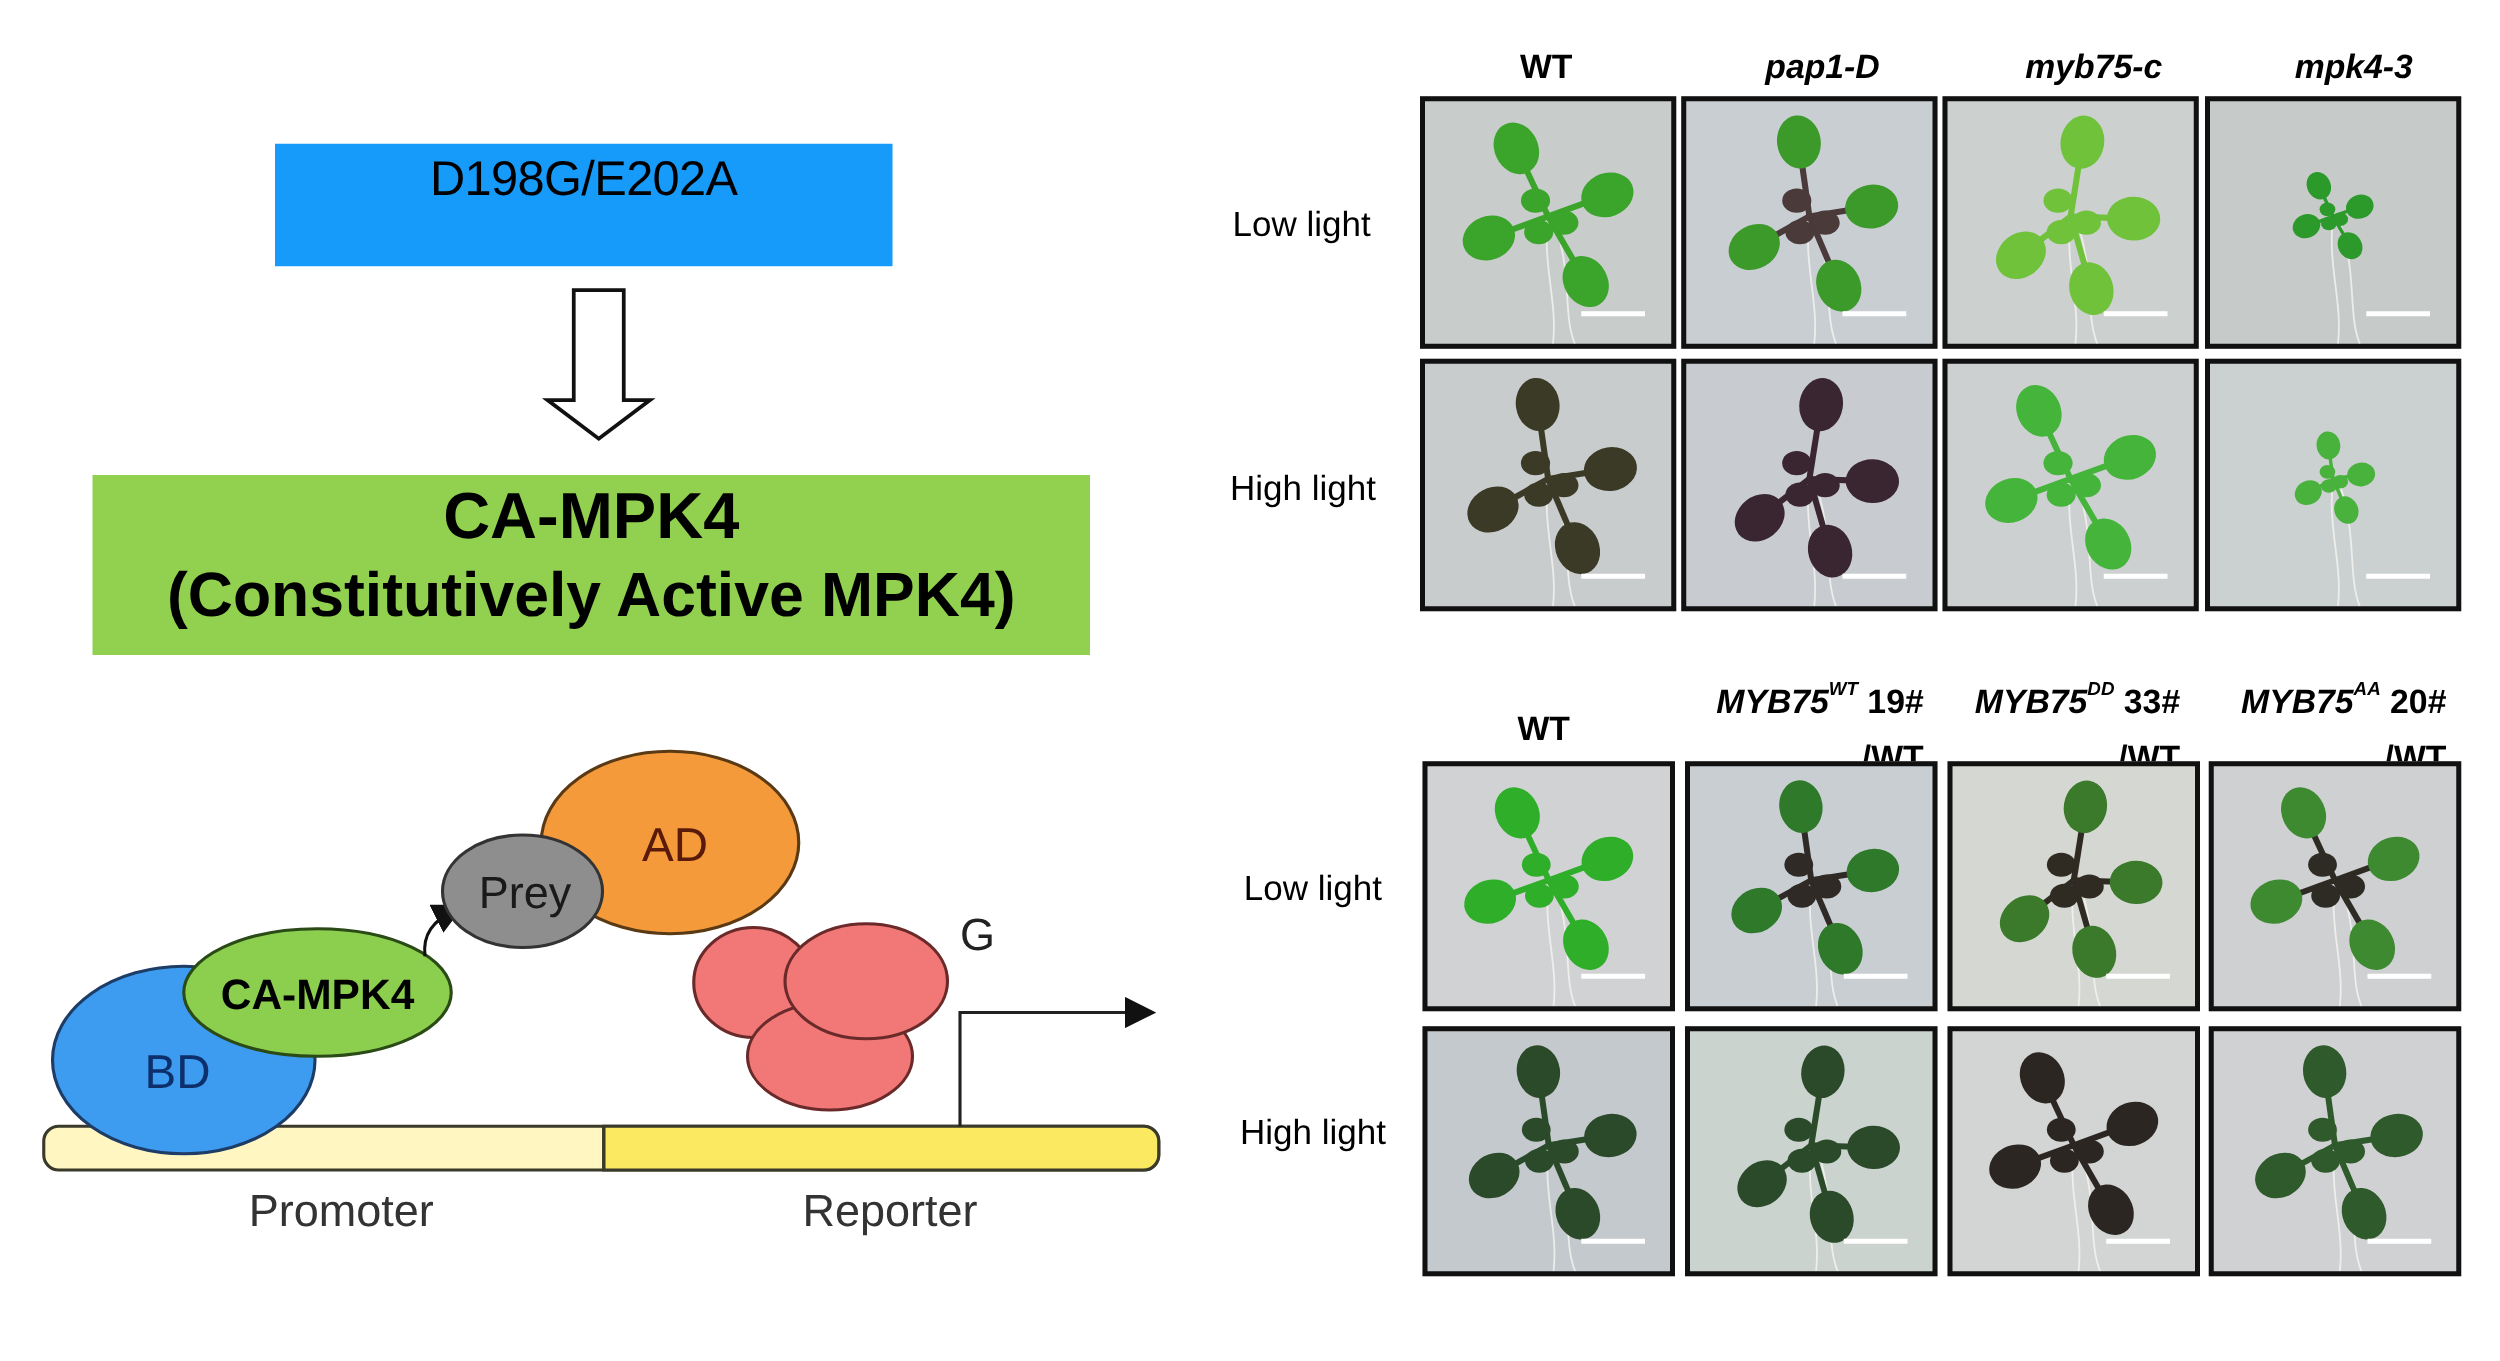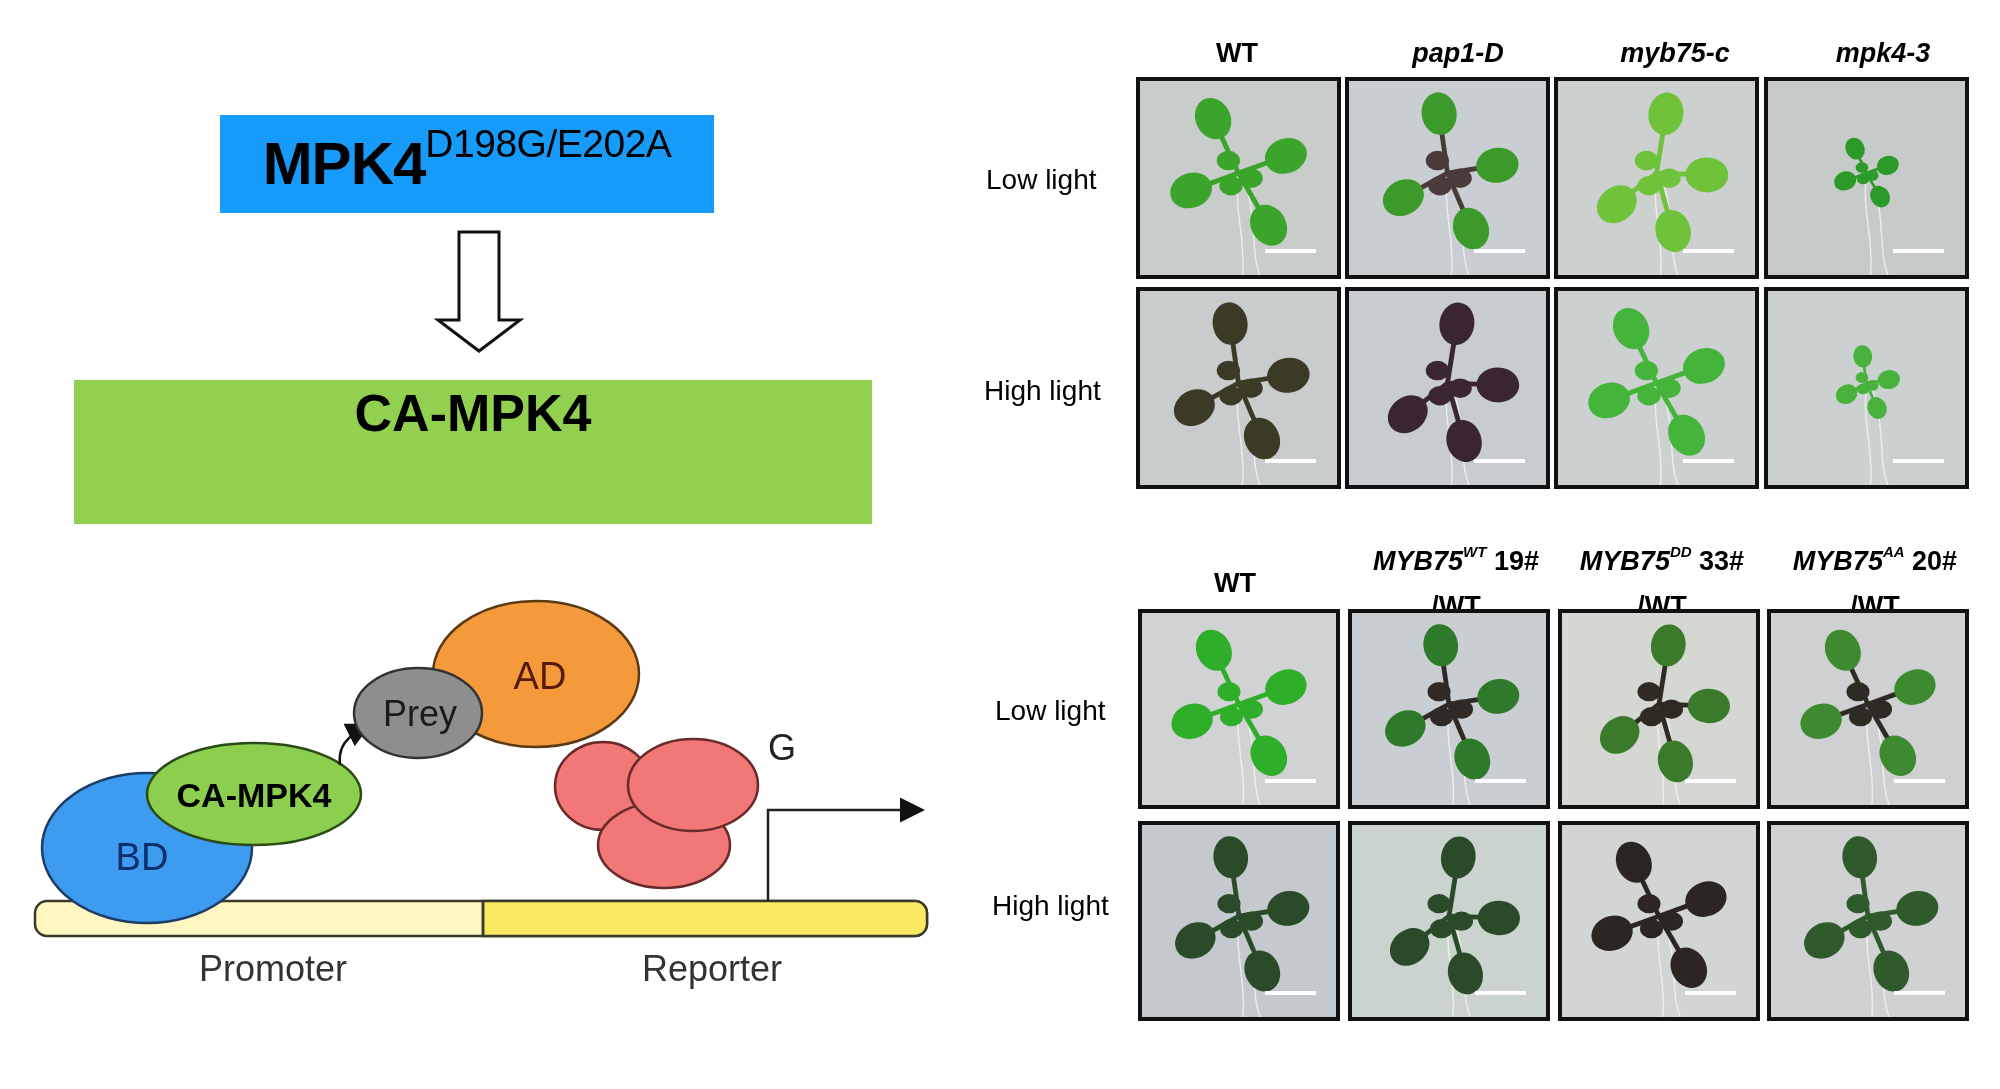--- a/index.html
+++ b/index.html
@@ -15,45 +15,45 @@
   #convert-arrow { left:430px; top:226px; }
   #ca-box { left:74px; top:380px; width:798px; height:144px; background:#92d150;
             text-align:center; font-weight:bold; }
   #ca-box .l1 { font-size:52px; line-height:60px; padding-top:3px; }
   #ca-box .l2 { font-size:50px; line-height:66px; }
 
   #y2h { left:0; top:580px; }
   .diag-label { font-family:"Liberation Sans", sans-serif; }
 
   
-  .col-head { position:absolute; font-weight:bold; font-size:27px; text-align:center;
+  .col-head { position:absolute; font-weight:bold; font-size:27px; text-align:right;
               white-space:nowrap; line-height:1; transform:translateX(-50%); }
   .col-head i { }
   .col-head .line2 { display:block; margin-top:18px; }
   .col-head sup { font-size:15px; font-style:italic; position:relative; top:-4px; vertical-align:top; }
   .row-label { position:absolute; font-weight:normal; font-size:28px; white-space:nowrap; line-height:1;
                transform:translateY(-50%); }
   .panel { position:absolute; box-sizing:border-box; border:4px solid #111; background:#c9cdcc; overflow:hidden; }
   .panel svg { position:absolute; left:0; top:0; width:100%; height:100%; }
   .scale-bar { position:absolute; height:4px; background:#ffffff; }
 </style>
 </head>
 <body>
 
 <div id="mutant-box" class="abs" style="background: rgb(22, 155, 251);">
-  <span class="main">MPK4</span>
     <span class="sup">D198G/E202A</span>
 </div>
 
 <svg id="convert-arrow" class="abs" width="100" height="130">
   <path d="M29,6 L69,6 L69,94 L90,94 L49,125 L8,94 L29,94 Z" fill="#fff" stroke="#111" stroke-width="3" stroke-linejoin="miter"></path>
 </svg>
 
 <div id="ca-box" class="abs" style="background: rgb(146, 209, 80);">
   <div class="l1">CA-MPK4</div>
+  <div class="l2">(Constitutively Active MPK4)</div>
 </div>
 
 <svg id="y2h" class="abs" width="960" height="440" viewBox="0 580 960 440">
   <defs>
     <marker id="ah" markerWidth="10" markerHeight="10" refX="8" refY="5" orient="auto">
       <path d="M0,0 L10,5 L0,10 Z" fill="#111"></path>
     </marker>
   </defs>
 
   <rect x="35" y="901" width="892" height="35" rx="12" fill="#fff6c2" stroke="#3a3a2a" stroke-width="2.5"></rect>

